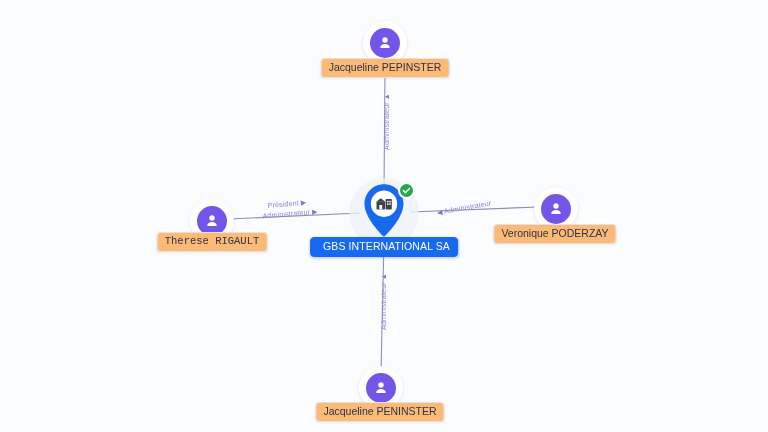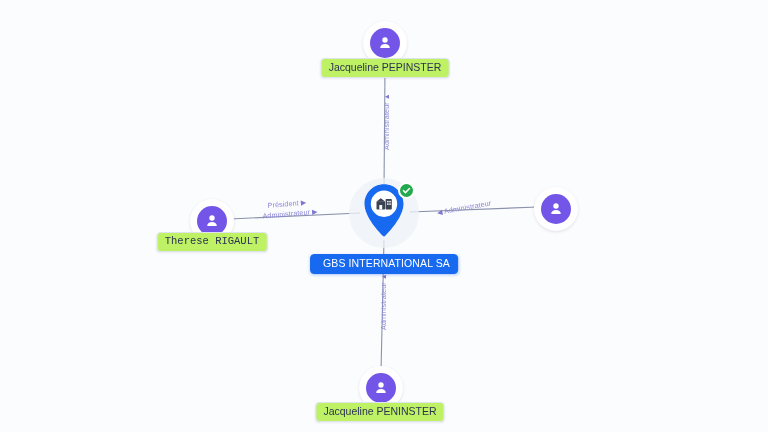--- a/index.html
+++ b/index.html
@@ -97,21 +97,21 @@
     display: flex;
     align-items: center;
     justify-content: center;
   }
   .badge-check svg { display: block; }
 
   
   .node-label {
     position: absolute;
     transform: translate(-50%, 0);
-    background: #bef264;
+    background: #fdba74;
     border: 1px solid #dfe3ec;
     border-radius: 4px;
     padding: 2px 7px 3px 7px;
     font-size: 10.5px;
     line-height: 13px;
     color: #2b3350;
     white-space: nowrap;
     box-shadow: 0 1px 2px rgba(40,50,90,0.09);
   }
   .node-label.company {
@@ -204,20 +204,23 @@
 
   <div class="person-node" style="left:556px; top:209px;">
     <div class="person-ring">
       <div class="person-avatar">
         <svg width="18" height="18" viewBox="0 0 24 24" fill="#ffffff">
           <circle cx="12" cy="8" r="3.6"></circle>
           <path d="M12 13.2c-3.6 0-6.2 2-6.2 4.2v1.2h12.4v-1.2c0-2.2-2.6-4.2-6.2-4.2z"></path>
         </svg>
       </div>
     </div>
+  </div>
+  <div class="node-label" style="left:555px; top:224px;">
+    <span>Veronique PODERZAY</span>
   </div>
 
   <div class="person-node" style="left:381px; top:388px;">
     <div class="person-ring">
       <div class="person-avatar">
         <svg width="18" height="18" viewBox="0 0 24 24" fill="#ffffff">
           <circle cx="12" cy="8" r="3.6"></circle>
           <path d="M12 13.2c-3.6 0-6.2 2-6.2 4.2v1.2h12.4v-1.2c0-2.2-2.6-4.2-6.2-4.2z"></path>
         </svg>
       </div>
@@ -258,17 +261,17 @@
           <rect x="28.3" y="20.6" width="1.5" height="1.5" fill="#ffffff"></rect>
         </g>
       </svg>
     </div>
     <div class="badge-check">
       <svg width="9" height="9" viewBox="0 0 12 12">
         <path d="M2 6.2l2.6 2.6L10 3.4" stroke="#ffffff" stroke-width="2" fill="none" stroke-linecap="round" stroke-linejoin="round"></path>
       </svg>
     </div>
   </div>
-  <div class="node-label company" style="left:384px; top:254px;padding-left:12px;">
+  <div class="node-label company" style="left:384px; top:237px;padding-left:12px;">
     <span>GBS INTERNATIONAL SA</span>
   </div>
 
 </div>
 
 </body></html>

